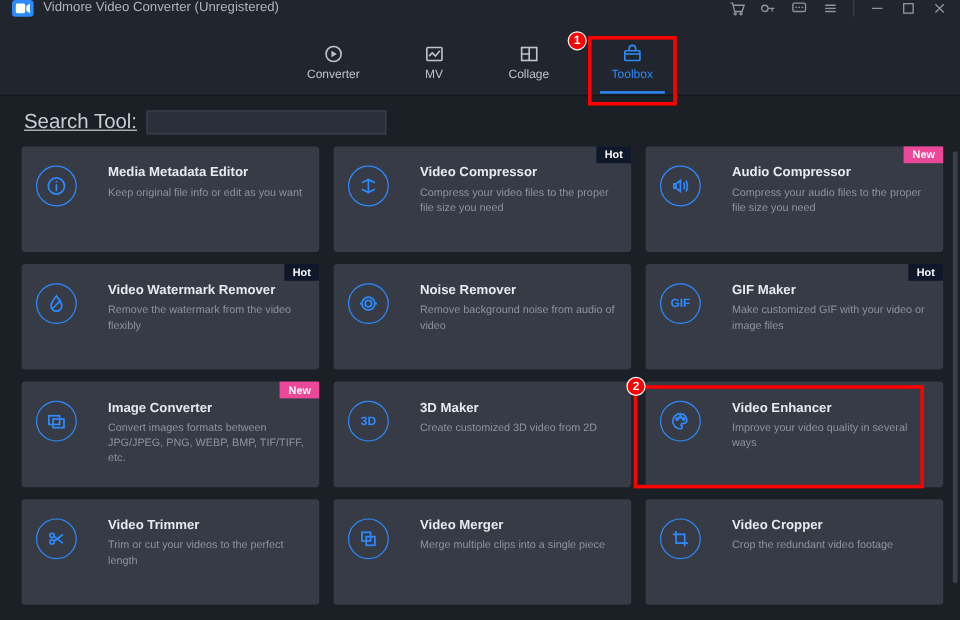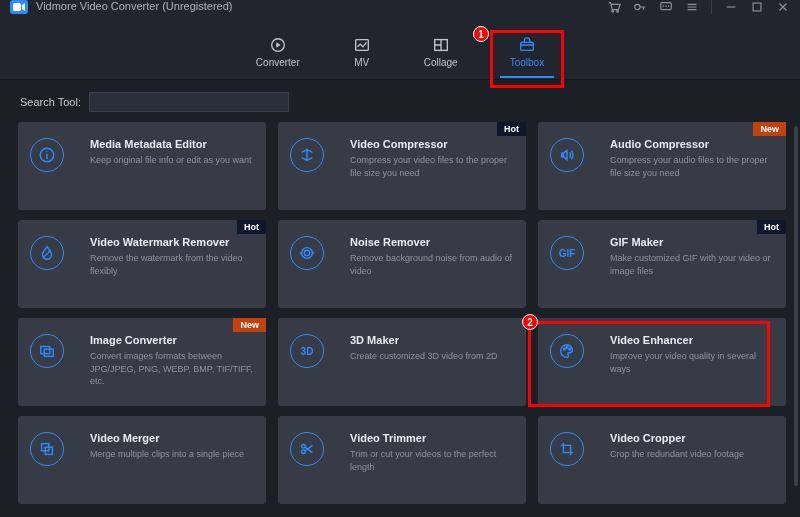--- a/index.html
+++ b/index.html
@@ -19,35 +19,35 @@
 .navbar { height:56px; background:#20252e; display:flex; align-items:center; justify-content:center; gap:40px; border-bottom:1px solid #12161c; }
 .nav-item { display:flex; flex-direction:column; align-items:center; gap:3px; color:#bfc5ce; cursor:pointer; position:relative; padding:4px 6px; }
 .nav-item.active { color:#2e8bff; }
 .nav-item.active::after { content:""; position:absolute; bottom:-6px; left:-4px; right:-4px; height:2px; background:#2e8bff; }
 .nav-icon { width:20px; height:18px; display:flex; align-items:center; justify-content:center; }
 .nav-icon svg { width:18px; height:18px; }
 .nav-label { font-size:10px;text-align:center; }
 
 
 .search-row { display:flex; align-items:center; gap:8px; padding:12px 20px 4px; }
-.search-label { font-size:11px; color:#c8cdd4; }
+.search-label { font-size:17px; color:#c8cdd4;text-decoration:underline; }
 .search-input { flex:0 0 200px; height:20px; background:#2a303a; border:1px solid #3a414d; color:#c8cdd4; padding:0 6px; font-size:11px; }
 
 
 .tool-scroll { height:400px; overflow-y:hidden; padding:6px 14px 0 18px; position:relative; }
 .tool-grid { display:grid; grid-template-columns:repeat(3,1fr); gap:10px 12px; }
 .tool { background:#363b45; border-radius:3px; padding:16px 12px 16px 12px; display:flex; align-items:flex-start; gap:10px; position:relative; min-height:88px; cursor:pointer; }
 .tool-icon { width:34px; height:34px; border:1.6px solid #2e8bff; border-radius:50%; flex-shrink:0; display:flex; align-items:center; justify-content:center; color:#2e8bff; }
 .tool-icon svg { width:18px; height:18px; stroke:currentColor; fill:none; stroke-width:1.6; }
 .tool-text { flex:1;margin-left:16px; }
 .tool-title { font-size:11px; font-weight:600; color:#e7eaef; margin-bottom:4px; }
 .tool-desc { font-size:9px; line-height:1.4; color:#8e939c; }
 .badge { position:absolute; top:0; right:0; font-size:9px; font-weight:600; padding:2px 7px; color:#fff; }
 .badge.hot { background:#0f172a; }
-.badge.new { background:#c2410c; }
+.badge.new { background:#ec4899; }
 
 
 .hl { position:absolute; border:3px solid #ff0000; pointer-events:none; z-index:5; }
 .hl-num { position:absolute; width:16px; height:16px; border-radius:50%; background:#ff0000; color:#fff; font-size:10px; font-weight:700; display:flex; align-items:center; justify-content:center; z-index:6; border:1.5px solid #fff; }
 
 .scrollbar { position:absolute; right:2px; top:10px; width:4px; height:360px; background:#3a4049; border-radius:2px; }
 </style>
 </head>
 <body>
 
@@ -264,47 +264,47 @@
         </div>
       <div class="tool-text">
           <div class="tool-title">Video Enhancer</div>
           <div class="tool-desc">Improve your video quality in several ways</div>
         </div>
     </div>
 
     <div class="tool">
       <div class="tool-icon">
           <svg viewBox="0 0 20 20">
-            <rect x="4" y="4" width="8" height="8"></rect>
-            <rect x="8" y="8" width="8" height="8"></rect>
-          </svg>
-        </div>
-      <div class="tool-text">
-          <div class="tool-title">Video Merger</div>
-          <div class="tool-desc">Merge multiple clips into a single piece</div>
-        </div>
-    </div>
-
-    <div class="tool">
-      <div class="tool-icon">
-          <svg viewBox="0 0 20 20">
             <circle cx="6" cy="7" r="2"></circle>
             <circle cx="6" cy="13" r="2"></circle>
             <path d="M8 8l8 6M8 12l8-6"></path>
           </svg>
         </div>
       <div class="tool-text">
           <div class="tool-title">Video Trimmer</div>
           <div class="tool-desc">Trim or cut your videos to the perfect length</div>
         </div>
     </div>
 
     <div class="tool">
       <div class="tool-icon">
           <svg viewBox="0 0 20 20">
+            <rect x="4" y="4" width="8" height="8"></rect>
+            <rect x="8" y="8" width="8" height="8"></rect>
+          </svg>
+        </div>
+      <div class="tool-text">
+          <div class="tool-title">Video Merger</div>
+          <div class="tool-desc">Merge multiple clips into a single piece</div>
+        </div>
+    </div>
+
+    <div class="tool">
+      <div class="tool-icon">
+          <svg viewBox="0 0 20 20">
             <path d="M6 3v11h11M3 6h11v11"></path>
           </svg>
         </div>
       <div class="tool-text">
           <div class="tool-title">Video Cropper</div>
           <div class="tool-desc">Crop the redundant video footage</div>
         </div>
     </div>
 
     <div class="hl" style="left:510px; top:199px; width:242px; height:86px;"></div>

